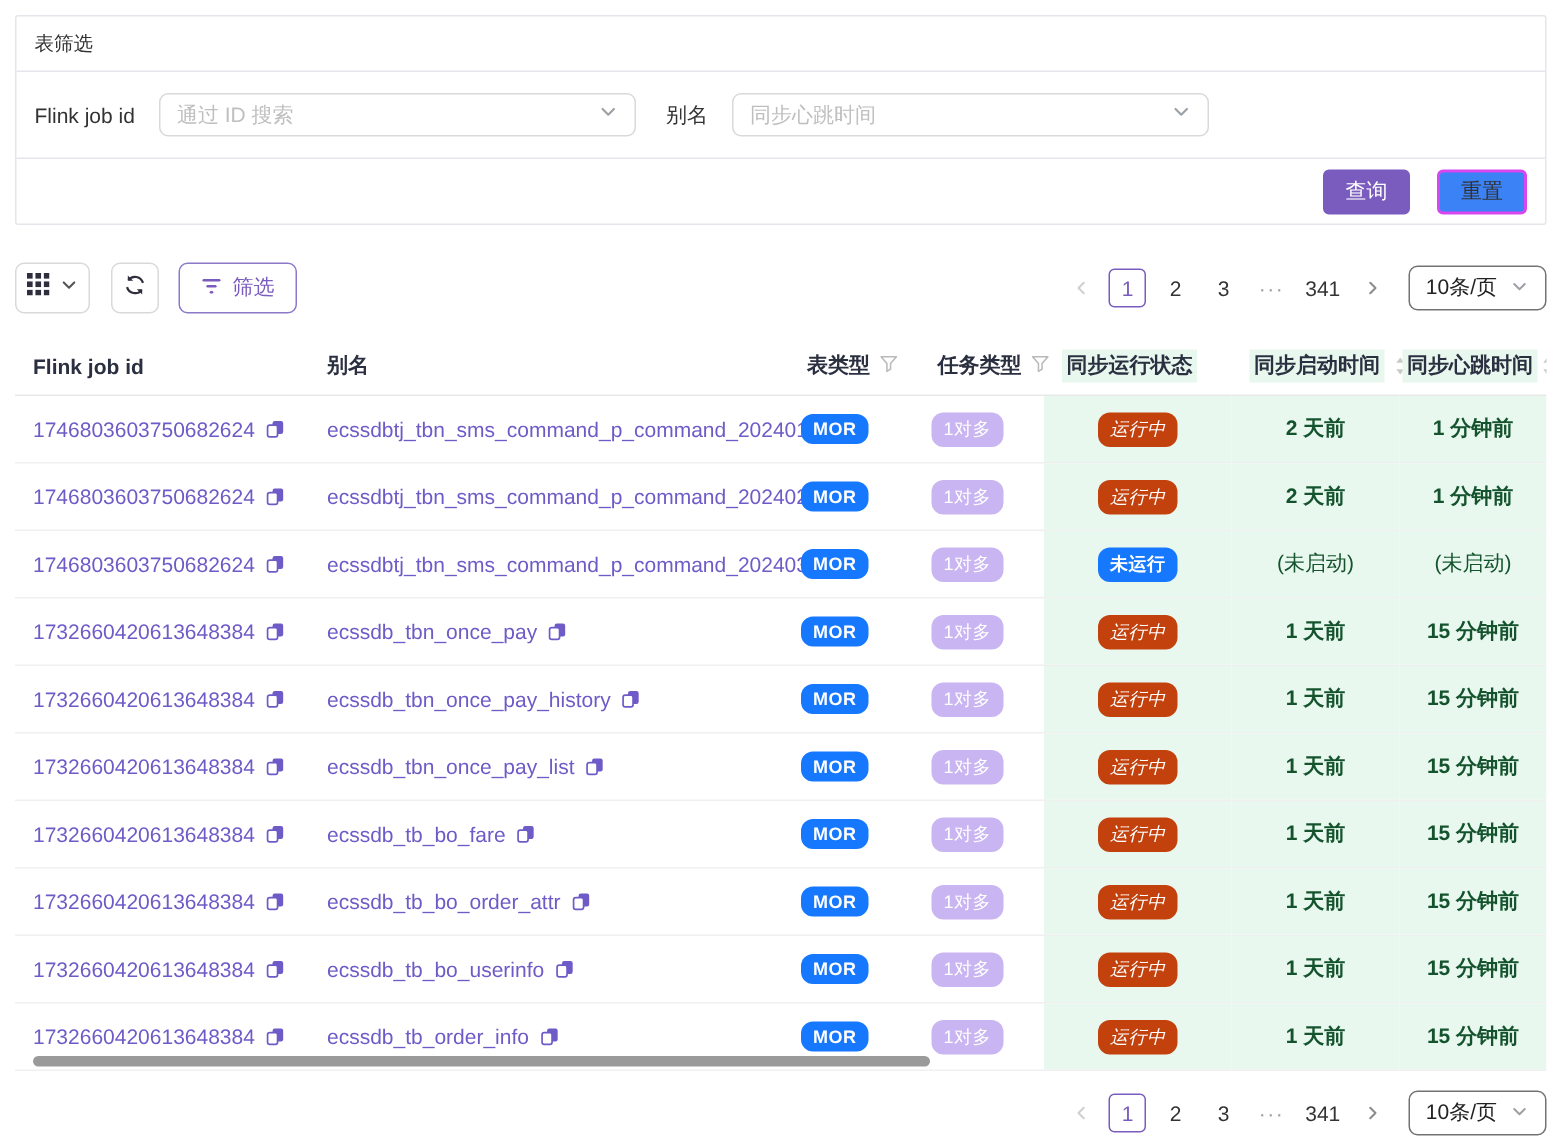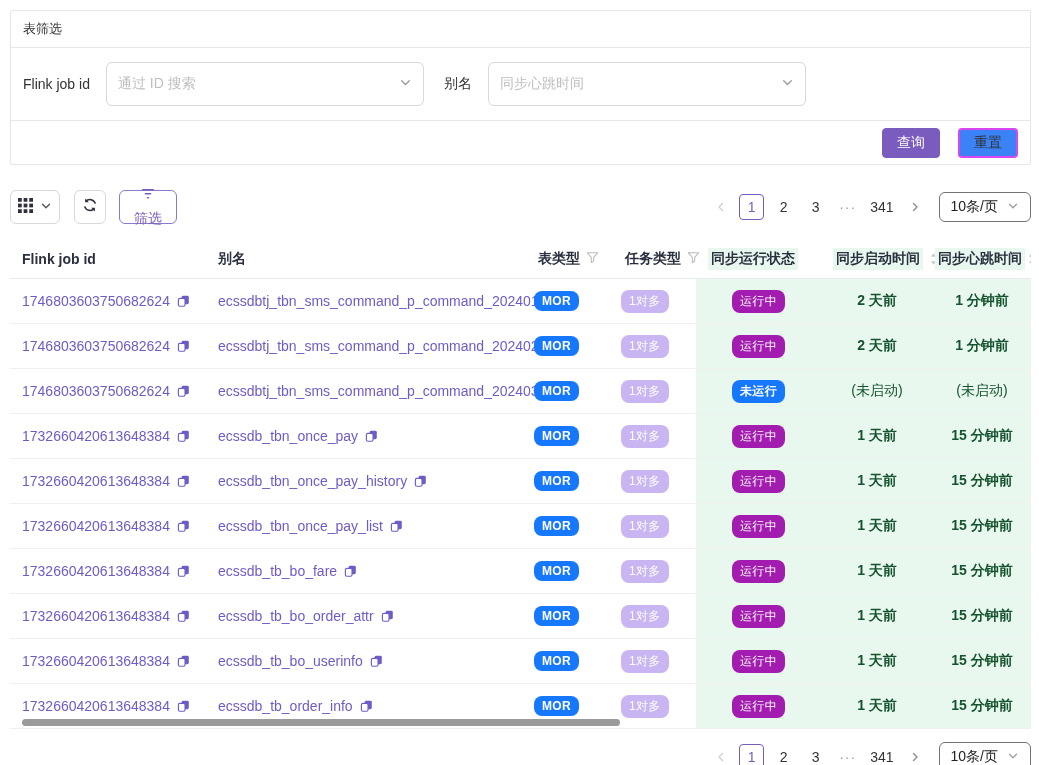--- a/index.html
+++ b/index.html
@@ -4,39 +4,39 @@
 <style>
   * { box-sizing: border-box; margin: 0; padding: 0; }
   html,body { width: 1039px; height: 765px; background: #fff;
     font-family: "Liberation Sans", sans-serif; color: #333; overflow: hidden; }
 
   
   .panel { margin: 10px 8px 0 10px; border: 1px solid #e5e6eb; border-radius: 2px; background:#fff; }
   .panel-header { padding: 9px 12px; font-size: 13px; color: #333; border-bottom: 1px solid #e5e6eb; }
   .panel-form { display: flex; align-items: center; padding: 14px 12px; }
   .form-label { font-size: 14px; color: #333; white-space: nowrap; }
-  .select-box { width: 318px; height: 44px; border: 1px solid #d9d9d9; border-radius: 6px;
+  .select-box { width: 318px; height: 29px; border: 1px solid #d9d9d9; border-radius: 6px;
     display: flex; align-items: center; justify-content: space-between; padding: 0 11px;
     margin-left: 16px; background: #fff; }
   .placeholder { color: #bfbfbf; font-size: 14px; }
   .panel-footer { border-top: 1px solid #e5e6eb; padding: 7px 12px; height: 44px;
     display: flex; align-items: center; justify-content: flex-end; gap: 18px; }
   .btn { height: 30px; padding: 12px 14px; font-size: 14px; border-radius: 4px; cursor: pointer;
     display: inline-flex; align-items: center; font-family: inherit; }
   .btn-primary { background: #7a5cbe; border: 1px solid #7a5cbe; color: #fff; }
   .btn-default { background: #3b82f6; border: 2px solid #d946ef; color: #333; }
 
   
   .toolbar { margin: 25px 8px 0 10px; display: flex; align-items: center; height: 34px; }
   .tb-btn { height: 34px; border: 1px solid #d9d9d9; border-radius: 6px; background: #fff;
     display: inline-flex; align-items: center; justify-content: center; cursor: pointer; }
   .grid-btn { width: 50px; gap: 7px; }
   .refresh-btn { width: 32px; margin-left: 14px; }
   .filter-btn { margin-left: 13px; padding: 0 14px; gap: 7px; border-color: #8d79c9;
-    color: #7a5cbe; font-size: 14px; flex-direction: column; }
+    color: #7a5cbe; font-size: 14px; }
 
   
   .pager { margin-left: auto; display: flex; align-items: center; gap: 7px; }
   .pg-item { min-width: 25px; height: 26px; display: inline-flex; align-items: center;
     justify-content: center; font-size: 14px; color: #333; cursor: pointer; border-radius: 4px; padding: 0 3px; }
   .pg-item.active { border: 1px solid #7a5cbe; color: #7a5cbe; }
   .pg-ellipsis { color: #9aa0a6; cursor: default; letter-spacing: 1px; }
   .pg-arrow { width: 22px; height: 26px; display: inline-flex; align-items: center;
     justify-content: center; cursor: pointer; }
   .size-select { height: 30px; border: 1px solid #737373; border-radius: 6px; background:#fff;
@@ -53,21 +53,21 @@
   .th .hl { background: #e9f8ef; padding: 2px 3px; }
   .trow { height: 45px; border-bottom: 1px solid #f0f0f0; font-size: 14px; }
   .td { display: flex; align-items: center; height: 100%; }
   .td.link { color: #6f5bc7; gap: 7px; padding-left: 12px; white-space: nowrap; }
   .td.badge-cell { padding-left: 8px; }
   .td.green { background: #e9f8ef; justify-content: center; }
   .badge { font-size: 12px; font-weight: 700; color: #fff; border-radius: 8px;
     padding: 3px 8px; letter-spacing: .3px; white-space: nowrap; }
   .badge-blue { background: #1677ff; }
   .badge-lav { background: #c9b5f2; font-weight: 400; }
-  .badge-green { background: #a21caf; font-weight: 400; }
+  .badge-green { background: #c2410c; font-weight: 400; font-style: italic; }
   .time-cell { font-weight: 700; color: #14532d; }
   .time-cell.plain { font-weight: 400; }
   .copy-btn { display: inline-flex; cursor: pointer; }
   .edge-sorter { position: absolute; right: -5px; top: 13px; }
 
   .hscrollbar { position: absolute; left: 12px; bottom: 3px; width: 598px; height: 7px;
     background: #8f8f8f; border-radius: 4px; opacity: .9; cursor: grab; }
 
   .bottom-pager { margin: 13px 8px 0 10px; display: flex; justify-content: flex-end; }
 </style>

